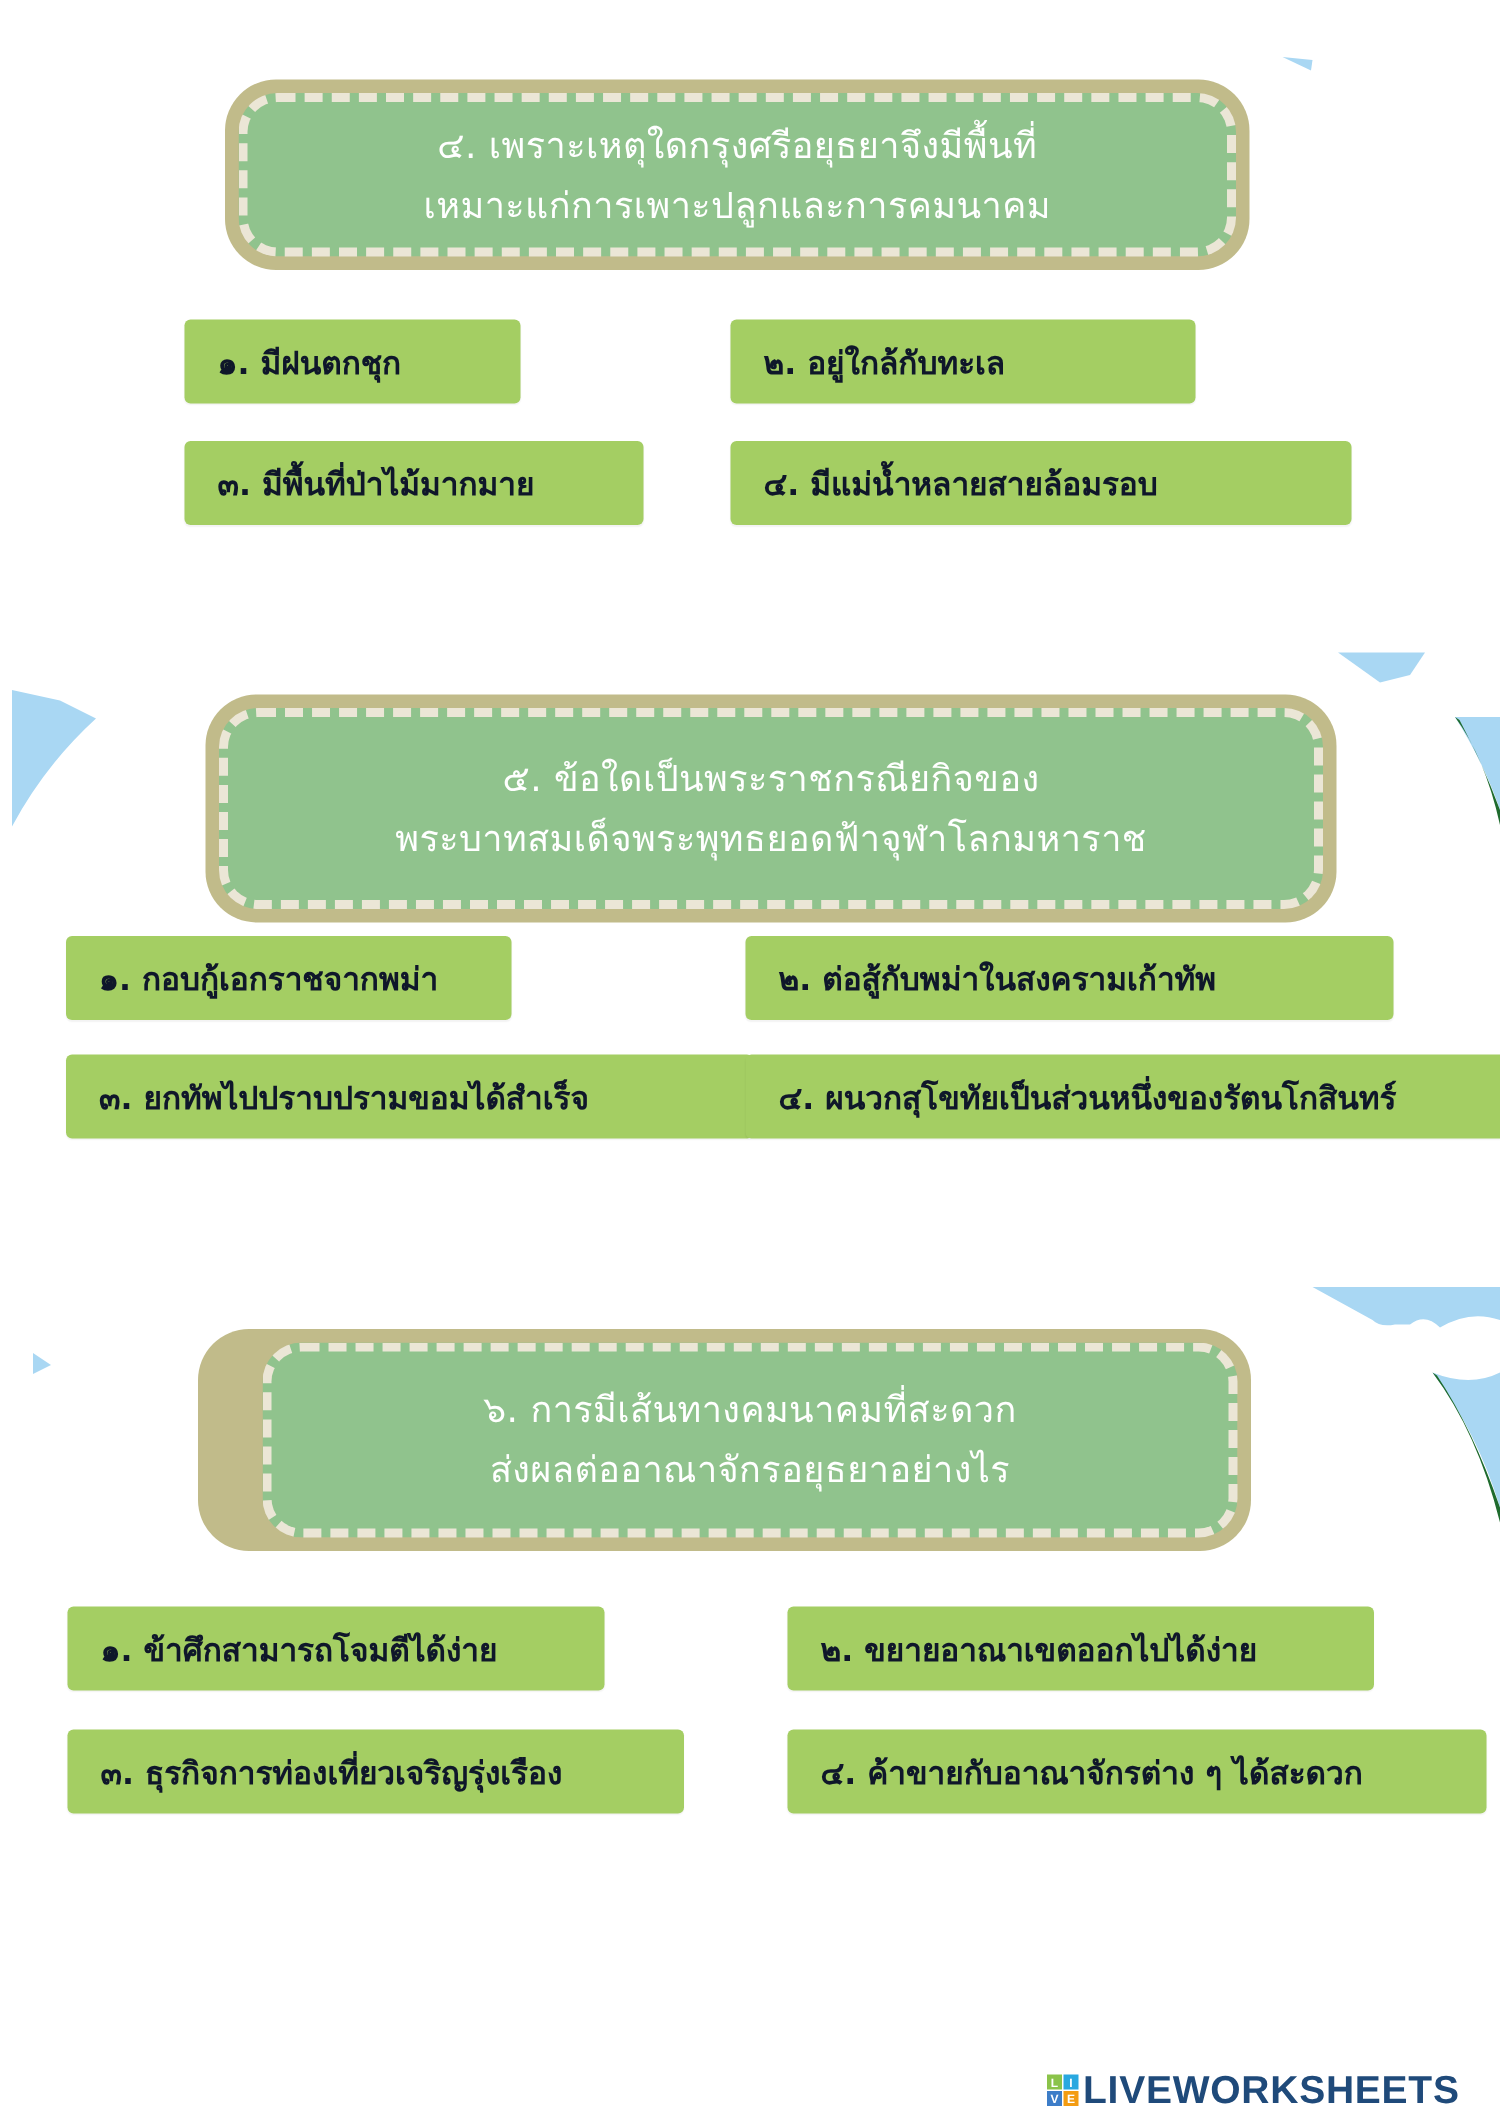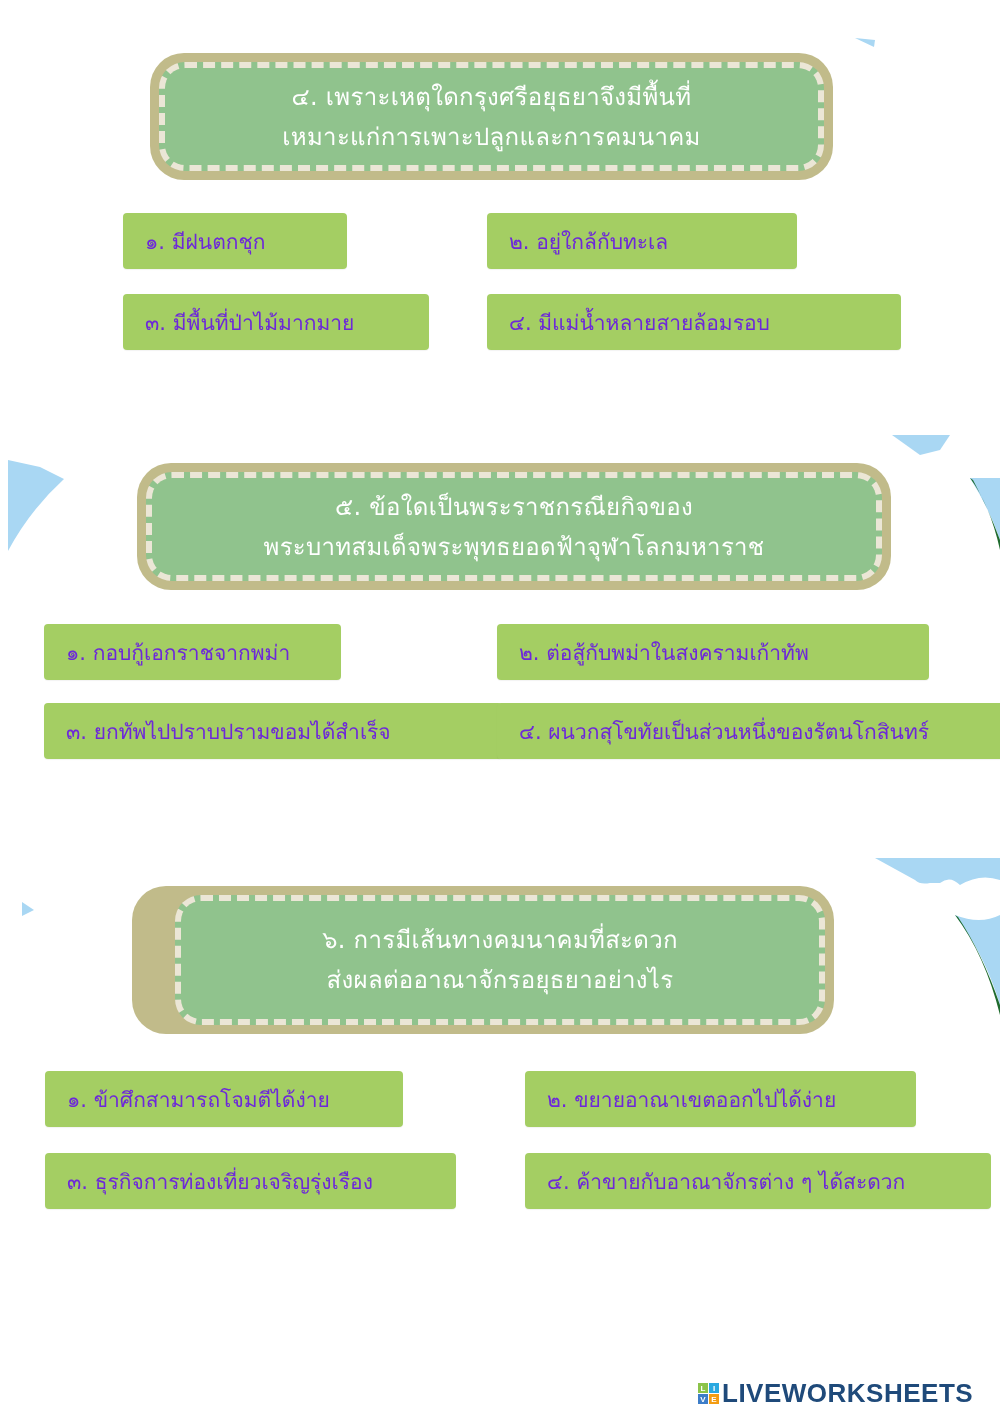--- a/index.html
+++ b/index.html
@@ -26,22 +26,22 @@
       line-height: 40px;
       text-align: center;
       letter-spacing: 0.3px;
     }
 
     .option {
       position: absolute;
       height: 56px;
       background: #a4ce63;
       border-radius: 4px;
-      color: #6d28d9;
-      font-weight: normal;
+      color: #0f172a;
+      font-weight: bold;
       font-size: 21px;
       display: flex; align-items: center;
       padding-left: 22px;
       white-space: nowrap;
       overflow: hidden;
       cursor: pointer;
       box-shadow: 0 1px 1px rgba(0,0,0,0.05);
     }
 
     .logo {
@@ -96,21 +96,21 @@
   <div class="question-inner">
     <div>๔. เพราะเหตุใดกรุงศรีอยุธยาจึงมีพื้นที่</div>
     <div>เหมาะแก่การเพาะปลูกและการคมนาคม</div>
   </div>
 </div>
 <div class="option" style="left:123px;top:213px;width:224px;">๑. มีฝนตกชุก</div>
 <div class="option" style="left:487px;top:213px;width:310px;">๒. อยู่ใกล้กับทะเล</div>
 <div class="option" style="left:123px;top:294px;width:306px;">๓. มีพื้นที่ป่าไม้มากมาย</div>
 <div class="option" style="left:487px;top:294px;width:414px;">๔. มีแม่น้ำหลายสายล้อมรอบ</div>
 
-<div class="question-box" style="left:137px;top:463px;width:754px;height:127px;">
+<div class="question-box" style="left:137px;top:463px;width:754px;height:152px;">
   <div class="question-inner">
     <div>๕. ข้อใดเป็นพระราชกรณียกิจของ</div>
     <div>พระบาทสมเด็จพระพุทธยอดฟ้าจุฬาโลกมหาราช</div>
   </div>
 </div>
 <div class="option" style="left:44px;top:624px;width:297px;">๑. กอบกู้เอกราชจากพม่า</div>
 <div class="option" style="left:497px;top:624px;width:432px;">๒. ต่อสู้กับพม่าในสงครามเก้าทัพ</div>
 <div class="option" style="left:44px;top:703px;width:458px;">๓. ยกทัพไปปราบปรามขอมได้สำเร็จ</div>
 <div class="option" style="left:497px;top:703px;width:503px;border-radius:4px 0 0 4px;">๔. ผนวกสุโขทัยเป็นส่วนหนึ่งของรัตนโกสินทร์</div>
 

